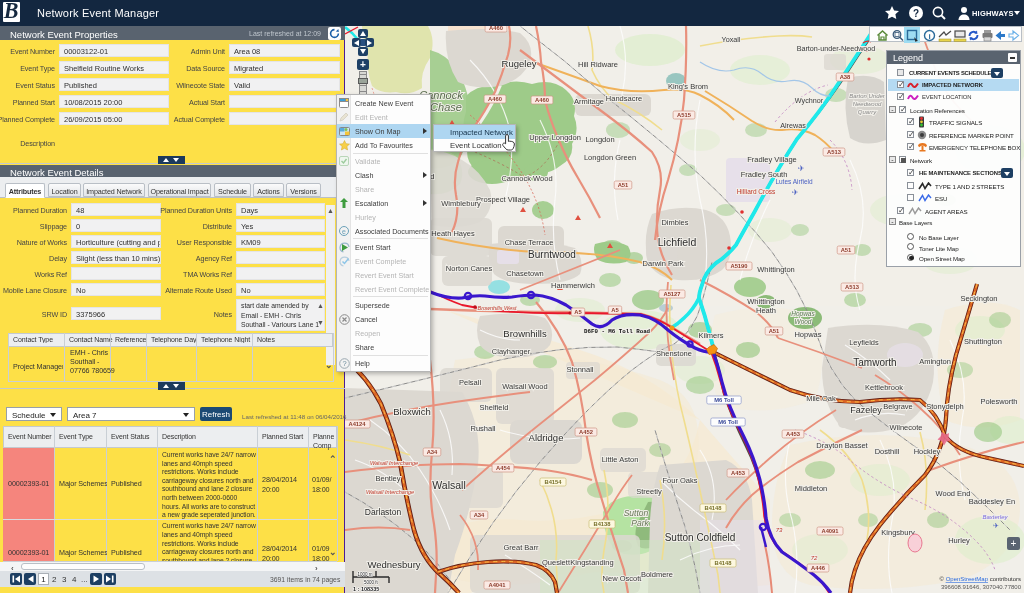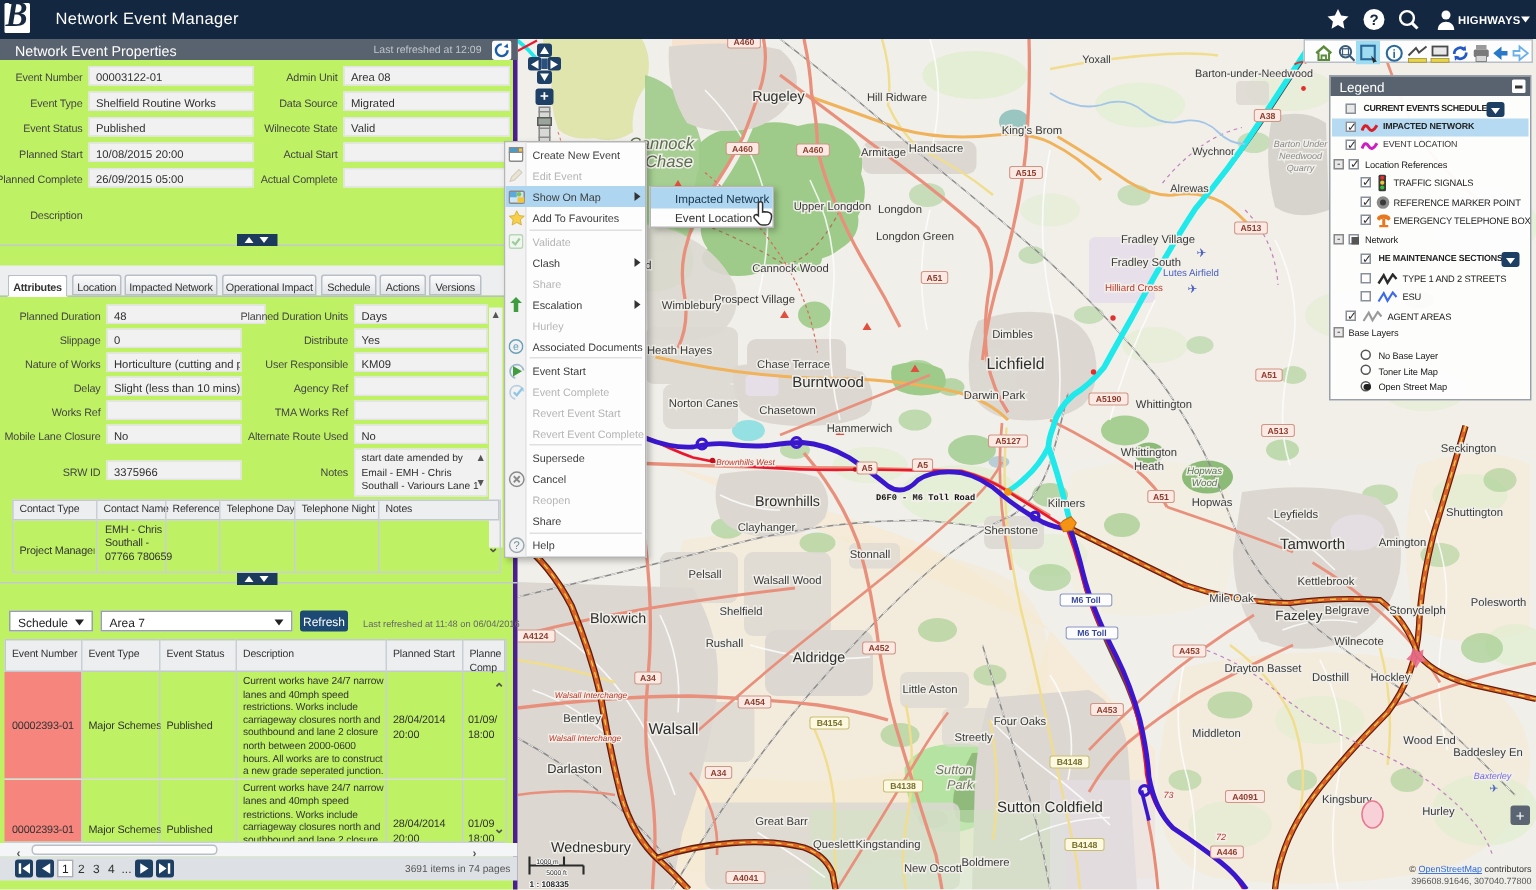--- a/index.html
+++ b/index.html
@@ -2,21 +2,21 @@
 <html><head>
 <meta charset="utf-8">
 <style>
 *{margin:0;padding:0;box-sizing:border-box}
 html,body{width:1024px;height:593px;overflow:hidden;font-family:"Liberation Sans",sans-serif;background:#fff}
 #nav{position:absolute;left:0;top:0;width:1024px;height:26px;background:#132740;color:#fff;z-index:20}
 #nav .title{position:absolute;left:37px;top:7px;font-size:11px;letter-spacing:.2px;color:#fdfdfd}
 #logo{position:absolute;left:3px;top:2px;width:17px;height:20px;background:#fff;border-radius:1px;overflow:hidden}
 #logo span{position:absolute;left:0px;top:-5px;font-family:"Liberation Serif",serif;font-style:italic;font-weight:bold;font-size:24px;color:#16293f;transform:scaleX(.92)}
 .navic{position:absolute;top:5px;color:#fff}
-#left{position:absolute;left:0;top:26px;width:345px;height:567px;background:#bef264;border-right:3px solid #4c1d95;z-index:5}
+#left{position:absolute;left:0;top:26px;width:345px;height:567px;background:#fde047;border-right:1px solid #4c1d95;z-index:5}
 .hdr{position:absolute;left:0;width:345px;background:#59636f;color:#fff;font-size:9.5px}
 .hdr span{position:absolute;left:10px;top:3px}
 .field-label{position:absolute;font-size:7.2px;letter-spacing:-.1px;color:#444;text-align:right;white-space:nowrap}
 .field-box{position:absolute;background:#f1f1f2;border:1px solid #e4e4e6;font-size:7.5px;color:#2f2f2f;padding:2px 0 0 4px;overflow:hidden;white-space:nowrap}
 .pill{position:absolute;left:158px;width:27px;height:8px;background:#1c3a5c;z-index:6}
 .pill i{position:absolute;top:2px;width:0;height:0;border-left:3px solid transparent;border-right:3px solid transparent}
 .pill .up{left:5px;border-bottom:4px solid #fff}
 .pill .dn{left:15px;border-top:4px solid #fff}
 .tab{position:absolute;height:14px;background:linear-gradient(#fbfbfb,#e2e5e8);border:1px solid #b9bfc6;border-radius:2px 2px 0 0;font-size:7.2px;letter-spacing:-.15px;color:#333;text-align:center;padding-top:3px;white-space:nowrap;overflow:hidden}
 .tab.active{background:#fff;border-bottom:1px solid #fff;font-weight:bold;height:15px;z-index:2}
@@ -759,31 +759,34 @@
 <div class="field-label" style="left:-25px;top:89px;width:80px">Planned Complete</div>
 <div class="field-box" style="left:59px;top:86px;width:110px;height:13px">26/09/2015 05:00</div>
 <div class="field-label" style="left:130px;top:89px;width:95px">Actual Complete</div>
 <div class="field-box" style="left:229px;top:86px;width:111px;height:13px"></div>
 <div class="field-label" style="left:-25px;top:113px;width:80px">Description</div>
 <div class="pill" style="top:130px">
       <i class="up"></i>
       <i class="dn"></i>
     </div>
 <div style="position:absolute;left:0;top:137px;width:345px;border-top:1px solid #c3c9cf"></div>
+<div class="hdr" style="top:139px;height:12px">
+      <span style="top:2px">Network Event Details</span>
+    </div>
 <div style="position:absolute;left:0;top:151px;width:345px;height:20px;background:#eceef0"></div>
 <div class="tab active" style="left:5px;top:157px;width:40px">Attributes</div>
 <div class="tab" style="left:48px;top:157px;width:33px">Location</div>
 <div class="tab" style="left:83px;top:157px;width:62px">Impacted Network</div>
 <div class="tab" style="left:148px;top:157px;width:63px">Operational Impact</div>
 <div class="tab" style="left:214px;top:157px;width:37px">Schedule</div>
 <div class="tab" style="left:253px;top:157px;width:31px">Actions</div>
 <div class="tab" style="left:286px;top:157px;width:35px">Versions</div>
 <div style="position:absolute;left:0;top:171px;width:345px;border-top:1px solid #b9bfc6"></div>
 <div class="field-label" style="left:-25px;top:180px;width:92px">Planned Duration</div>
-<div class="field-box" style="left:71px;top:177px;width:106px;height:13px">48</div>
+<div class="field-box" style="left:71px;top:177px;width:90px;height:13px">48</div>
 <div class="field-label" style="left:135px;top:180px;width:97px">Planned Duration Units</div>
 <div class="field-box" style="left:236px;top:177px;width:89px;height:13px">Days</div>
 <div class="field-label" style="left:-25px;top:196px;width:92px">Slippage</div>
 <div class="field-box" style="left:71px;top:193px;width:90px;height:13px">0</div>
 <div class="field-label" style="left:135px;top:196px;width:97px">Distribute</div>
 <div class="field-box" style="left:236px;top:193px;width:89px;height:13px">Yes</div>
 <div class="field-label" style="left:-25px;top:212px;width:92px">Nature of Works</div>
 <div class="field-box" style="left:71px;top:209px;width:90px;height:13px">Horticulture (cutting and pla...</div>
 <div class="field-label" style="left:135px;top:212px;width:97px">User Responsible</div>
 <div class="field-box" style="left:236px;top:209px;width:89px;height:13px">KM09</div>

